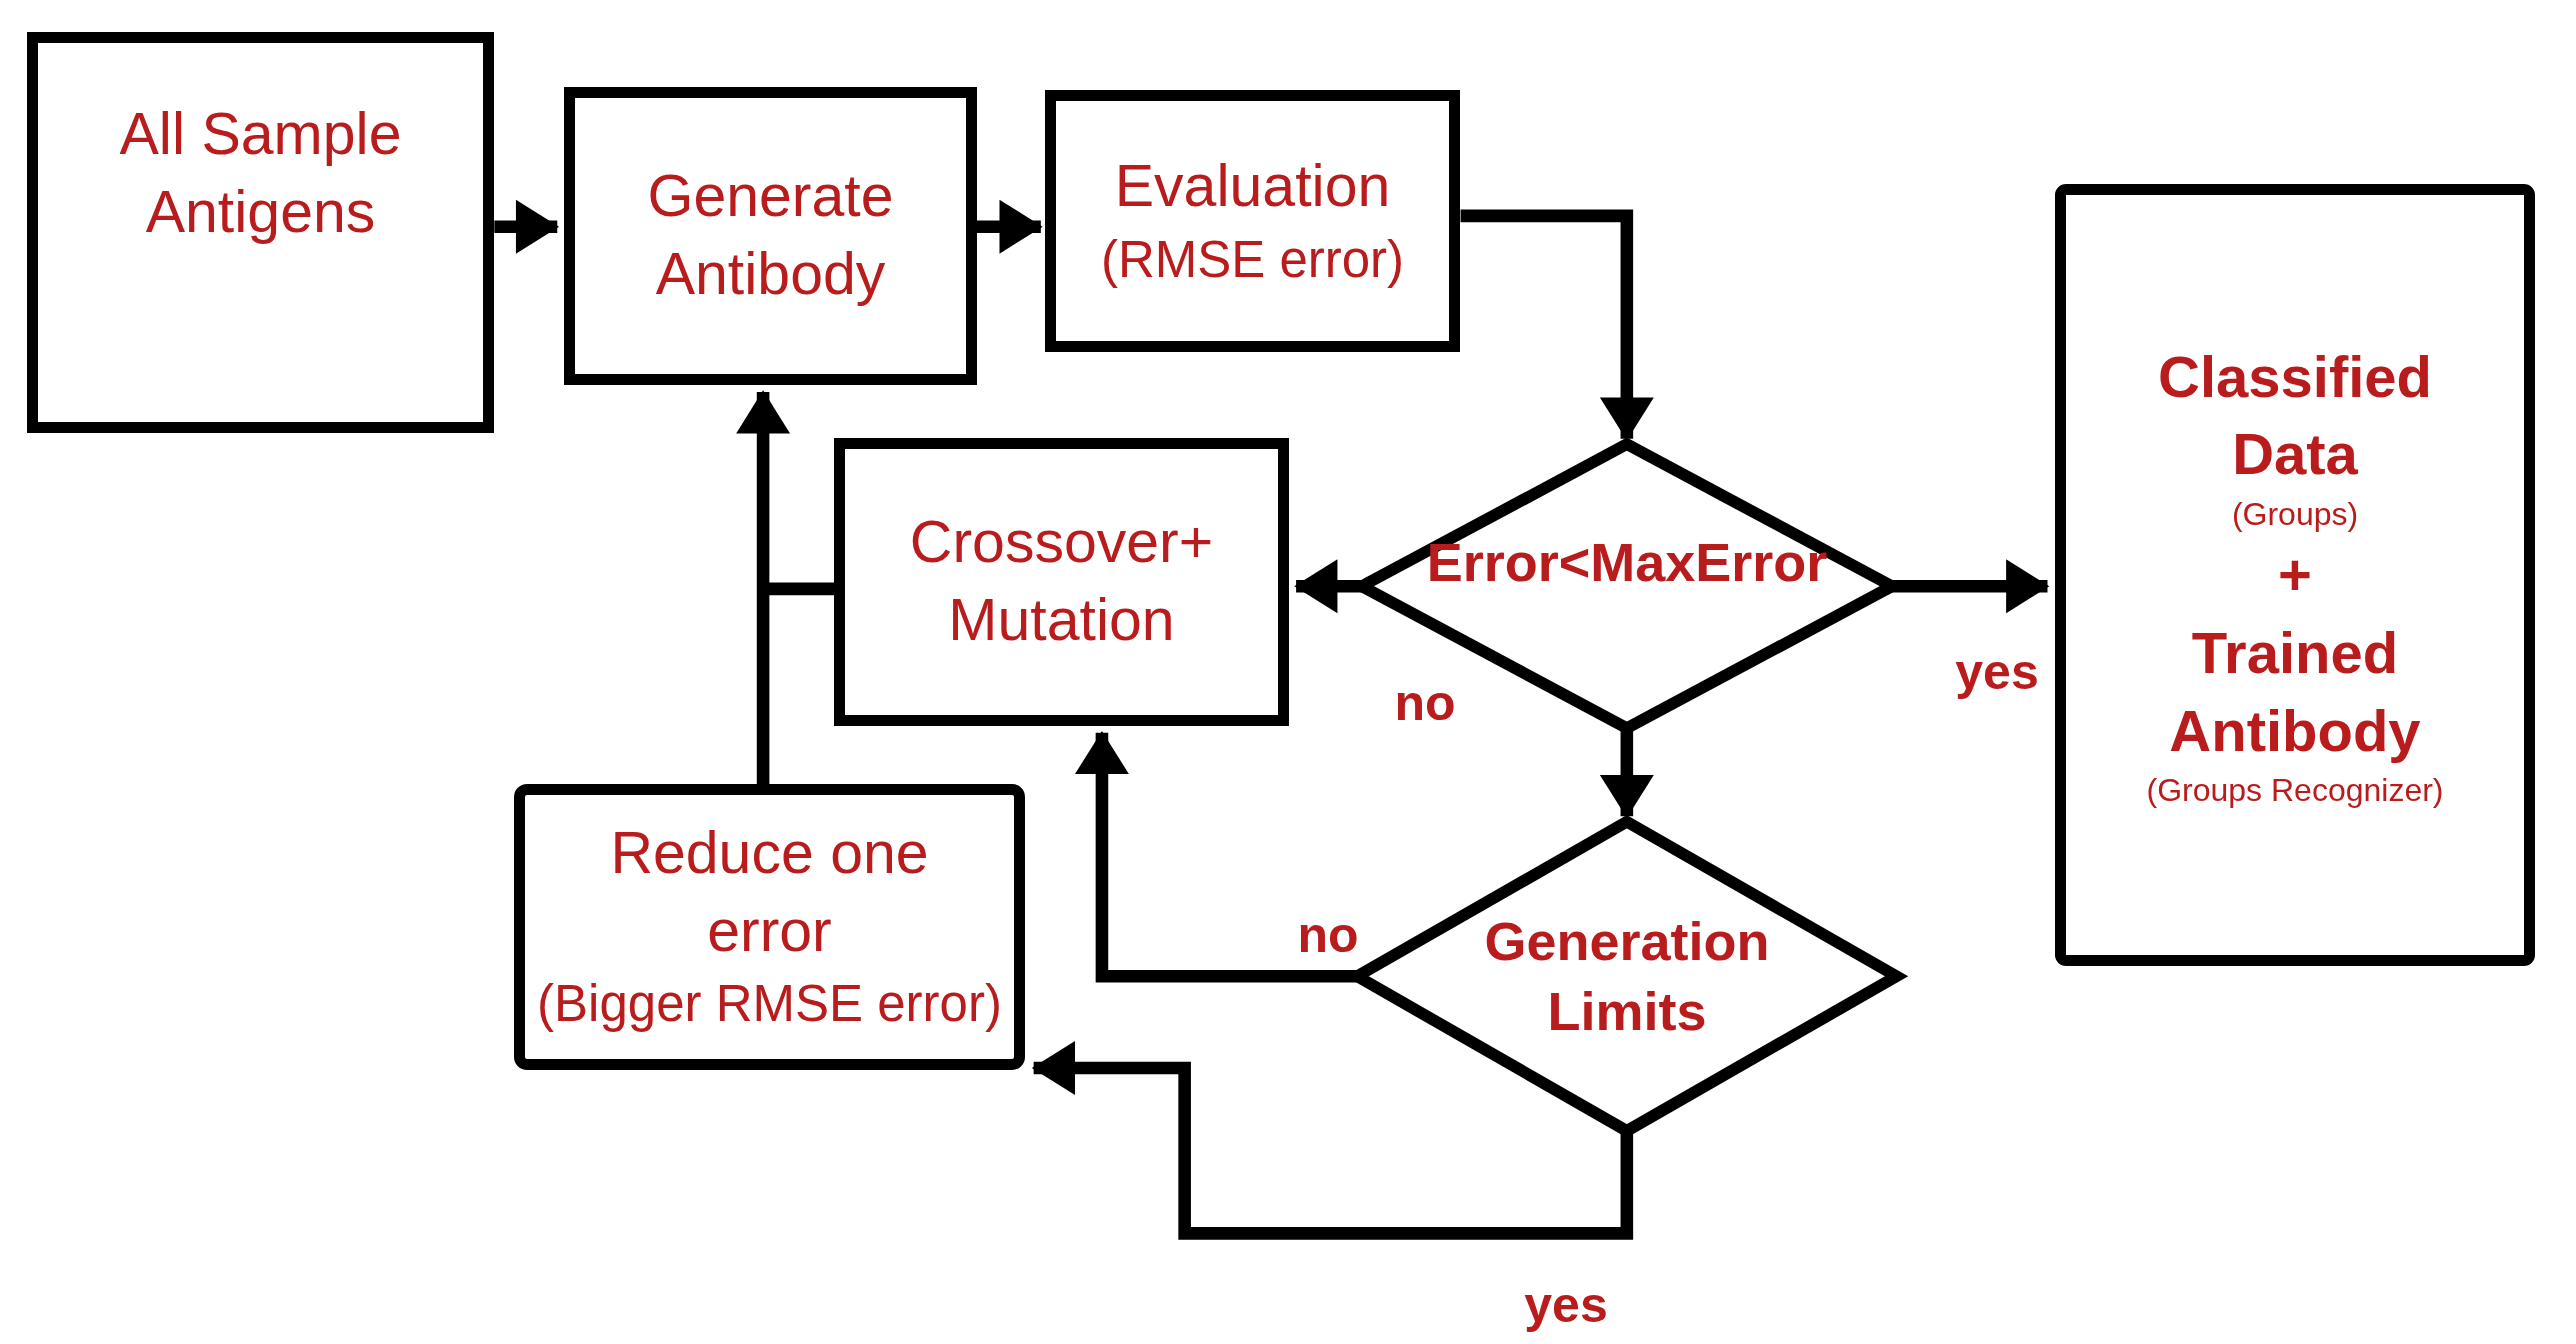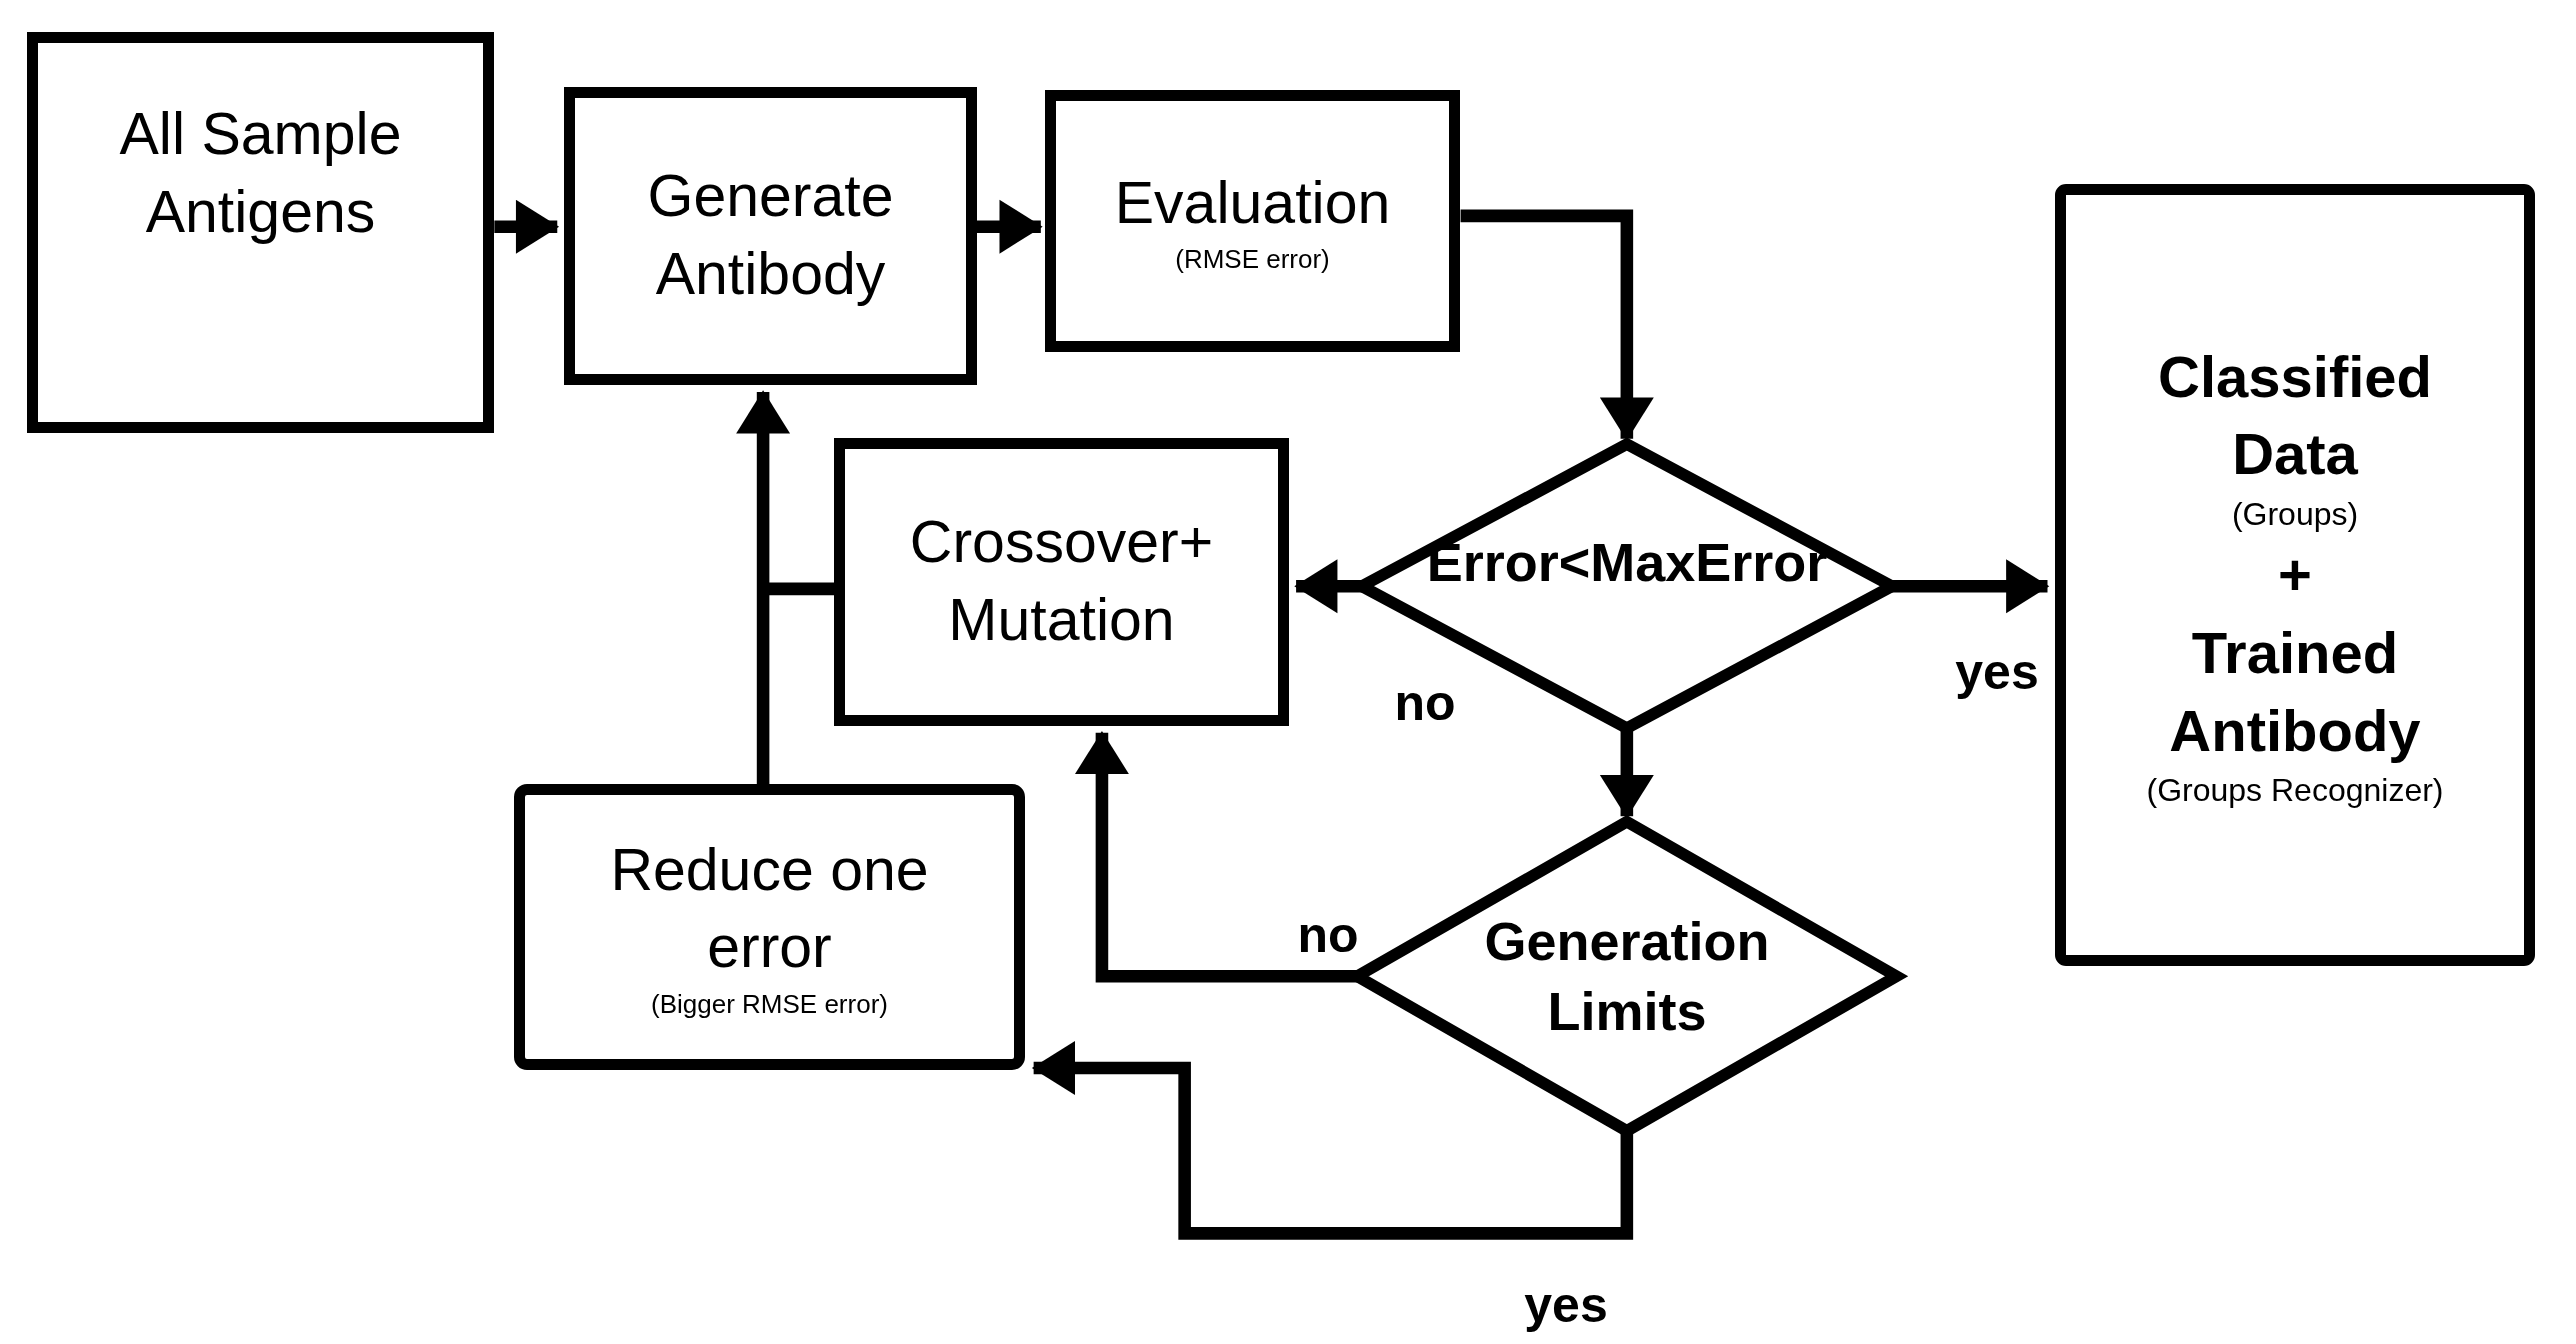--- a/index.html
+++ b/index.html
@@ -6,21 +6,21 @@
     margin: 0;
     padding: 0;
     background: #ffffff;
   }
   #canvas {
     position: relative;
     width: 2576px;
     height: 1345px;
     background: #ffffff;
     font-family: "Liberation Sans", sans-serif;
-    color: #000000;
+    color: #b91c1c;
     overflow: hidden;
   }
   #connector-layer {
     position: absolute;
     left: 0; top: 0;
     width: 2576px;
     height: 1345px;
   }
   .edge {
     fill: none;
@@ -42,21 +42,21 @@
     align-items: center;
     justify-content: center;
     text-align: center;
   }
   .big-text {
     font-size: 59px;
     line-height: 1.32;
     white-space: nowrap;
   }
   .sub-text {
-    font-size: 26px;
+    font-size: 51px;
     line-height: 1.35;
     white-space: nowrap;
   }
   .cl-big {
     font-size: 58px;
     line-height: 1.34;
     font-weight: 700;
     white-space: nowrap;
   }
   .cl-small {

